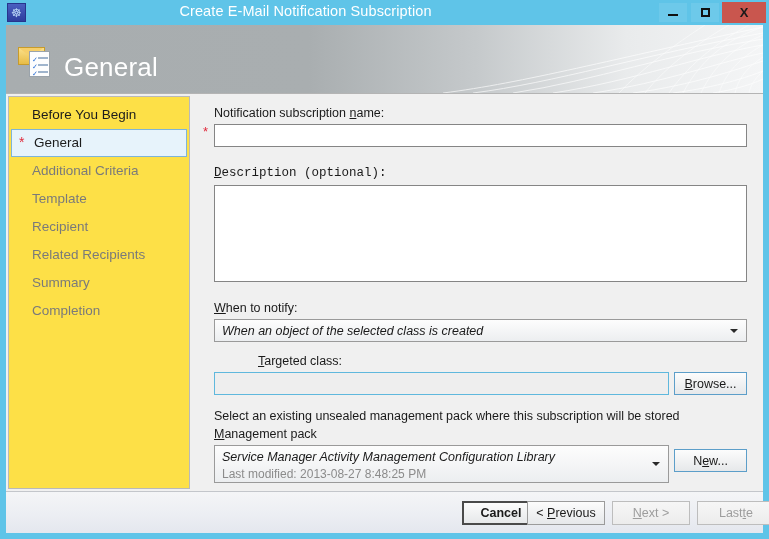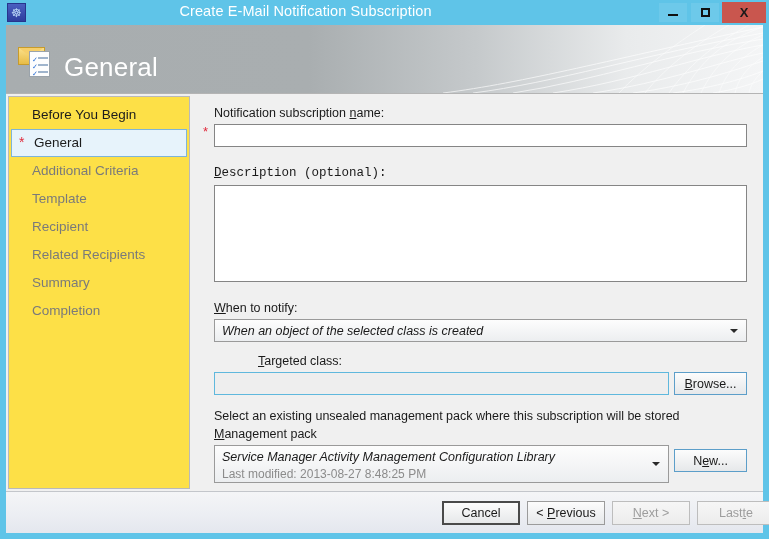--- a/index.html
+++ b/index.html
@@ -433,21 +433,21 @@
       <div class="btn accent" style="left:482px; top:353px; width:73px; height:23px;">
           <span><span>N</span><u>e</u><span>w...</span></span>
         </div>
 
     </div>
   </div>
 
   <div class="watermark">windows-noob.com</div>
 
   <div class="footer">
-    <div class="btn default" style="left:436px; width:78px;">Cancel</div>
+    <div class="btn default" style="left:456px; width:78px;font-weight:bold;">Cancel</div>
     <div class="btn" style="left:521px; width:78px;">
         <span><span>&lt; </span><u>P</u><span>revious</span></span>
       </div>
     <div class="btn disabled" style="left:606px; width:78px;">
         <span><u>N</u><span>ext &gt;</span></span>
       </div>
     <div class="btn disabled" style="left:691px; width:78px;">
         <span><span>Last</span><u>t</u><span>e</span></span>
       </div>
   </div>

